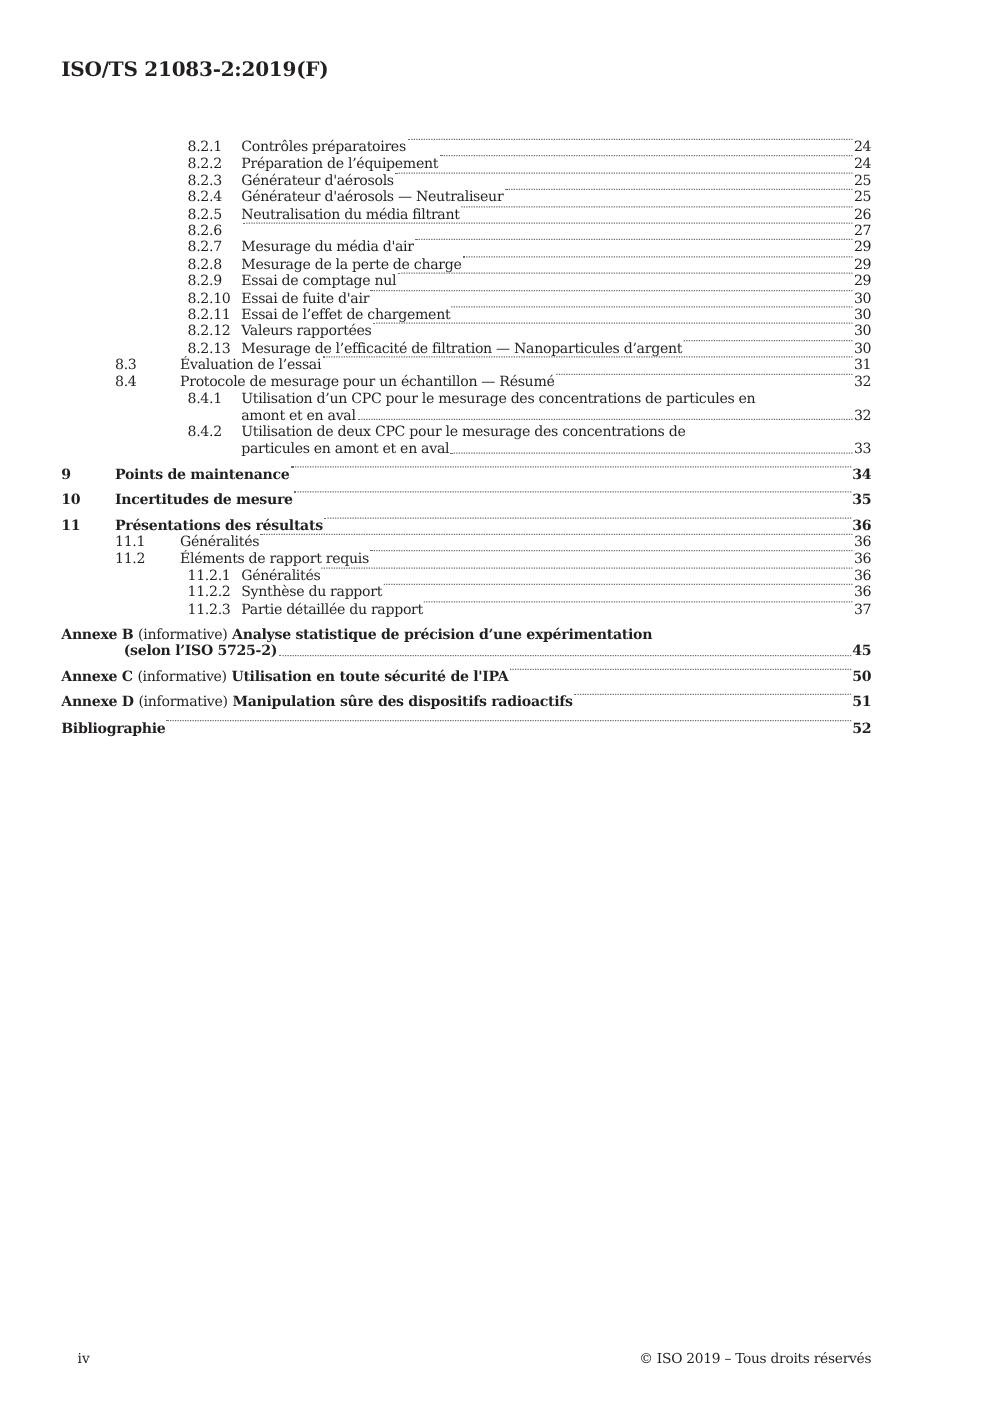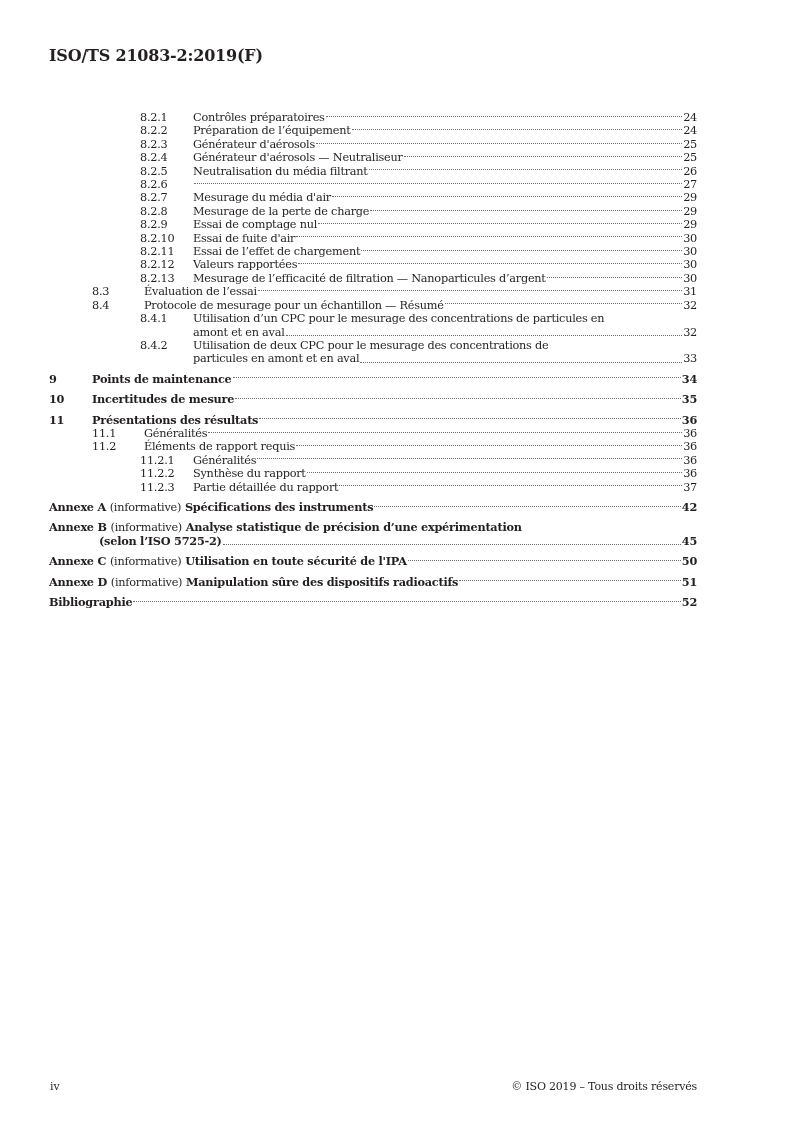--- a/index.html
+++ b/index.html
@@ -5,37 +5,37 @@
   html, body { margin:0; padding:0; background:#ffffff; }
   body { width:793px; height:1122px; position:relative; overflow:hidden;
          font-family: "DejaVu Serif", "Liberation Serif", serif; color:#231f20; }
   .header { position:absolute; left:49px; top:46px; font-size:16px; font-weight:bold; letter-spacing:-0.2px; }
   .toc { position:absolute; left:49px; top:111px; width:648px; }
   .row { position:relative; display:flex; align-items:flex-end; font-size:11.3px; line-height:13.4px; letter-spacing:-0.25px; }
   .row .num { flex:0 0 auto; }
   .row .title { flex:0 1 auto; }
   .row .leader { flex:1 1 auto; border-bottom:1px dotted #6b6b6b; margin:0 1px 3px 1px; min-width:6px; height:0; }
   .row .page { flex:0 0 auto; text-align:right; }
-  .l3 .num { position:absolute; left:91px; }
+  .l3 .num { position:absolute; left:101px; }
   .l3 .title-wrap { margin-left:144px; }
   .l2 .num { position:absolute; left:43px; }
   .l2 .title-wrap { margin-left:95px; }
   .l1 { font-weight:bold; }
   .l1 .num { position:absolute; left:0; }
   .l1 .title-wrap { margin-left:43px; }
-  .title-wrap { display:flex; align-items:center; flex:1 1 auto; }
+  .title-wrap { display:flex; align-items:flex-start; flex:1 1 auto; }
   .multi { display:block; }
   .multi .first { display:block; }
   .multi .second { display:flex; align-items:flex-end; }
   .gap-top { margin-top:7px; }
   .annex { font-weight:bold; }
   .annex .inf { font-weight:normal; }
   .annex .title-wrap { margin-left:0; }
   .annex-b-second { margin-left:50px;justify-content:flex-end; }
-  .footer-left { position:absolute; left:50px; top:1080px; font-size:11px; }
+  .footer-left { position:absolute; left:62px; top:1080px; font-size:11px; }
   .footer-right { position:absolute; right:96px; top:1080px; font-size:11px; letter-spacing:-0.2px; }
 </style>
 </head>
 <body>
 
 <div class="header">ISO/TS 21083-2:2019(F)</div>
 
 <div class="toc">
 
   <div class="row l3">
@@ -242,27 +242,20 @@
     </div>
   <div class="row l3">
       <span class="num">11.2.3</span>
       <span class="title-wrap">
         <span class="title">Partie détaillée du rapport</span>
         <span class="leader"></span>
         <span class="page">37</span>
       </span>
     </div>
 
-  <div class="row annex gap-top">
-      <span class="title-wrap">
-        <span class="title"><span>Annexe A</span> <span class="inf">(informative)</span> <span>Spécifications des instruments</span></span>
-        <span class="leader"></span>
-        <span class="page">42</span>
-      </span>
-    </div>
 
   <div class="row annex multi gap-top">
     <span class="first"><span>Annexe B</span> <span class="inf">(informative)</span> <span>Analyse statistique de précision d’une expérimentation</span></span>
     <span class="second annex-b-second">
         <span class="title">(selon l’ISO 5725-2)</span>
         <span class="leader"></span>
         <span class="page">45</span>
       </span>
   </div>
 

